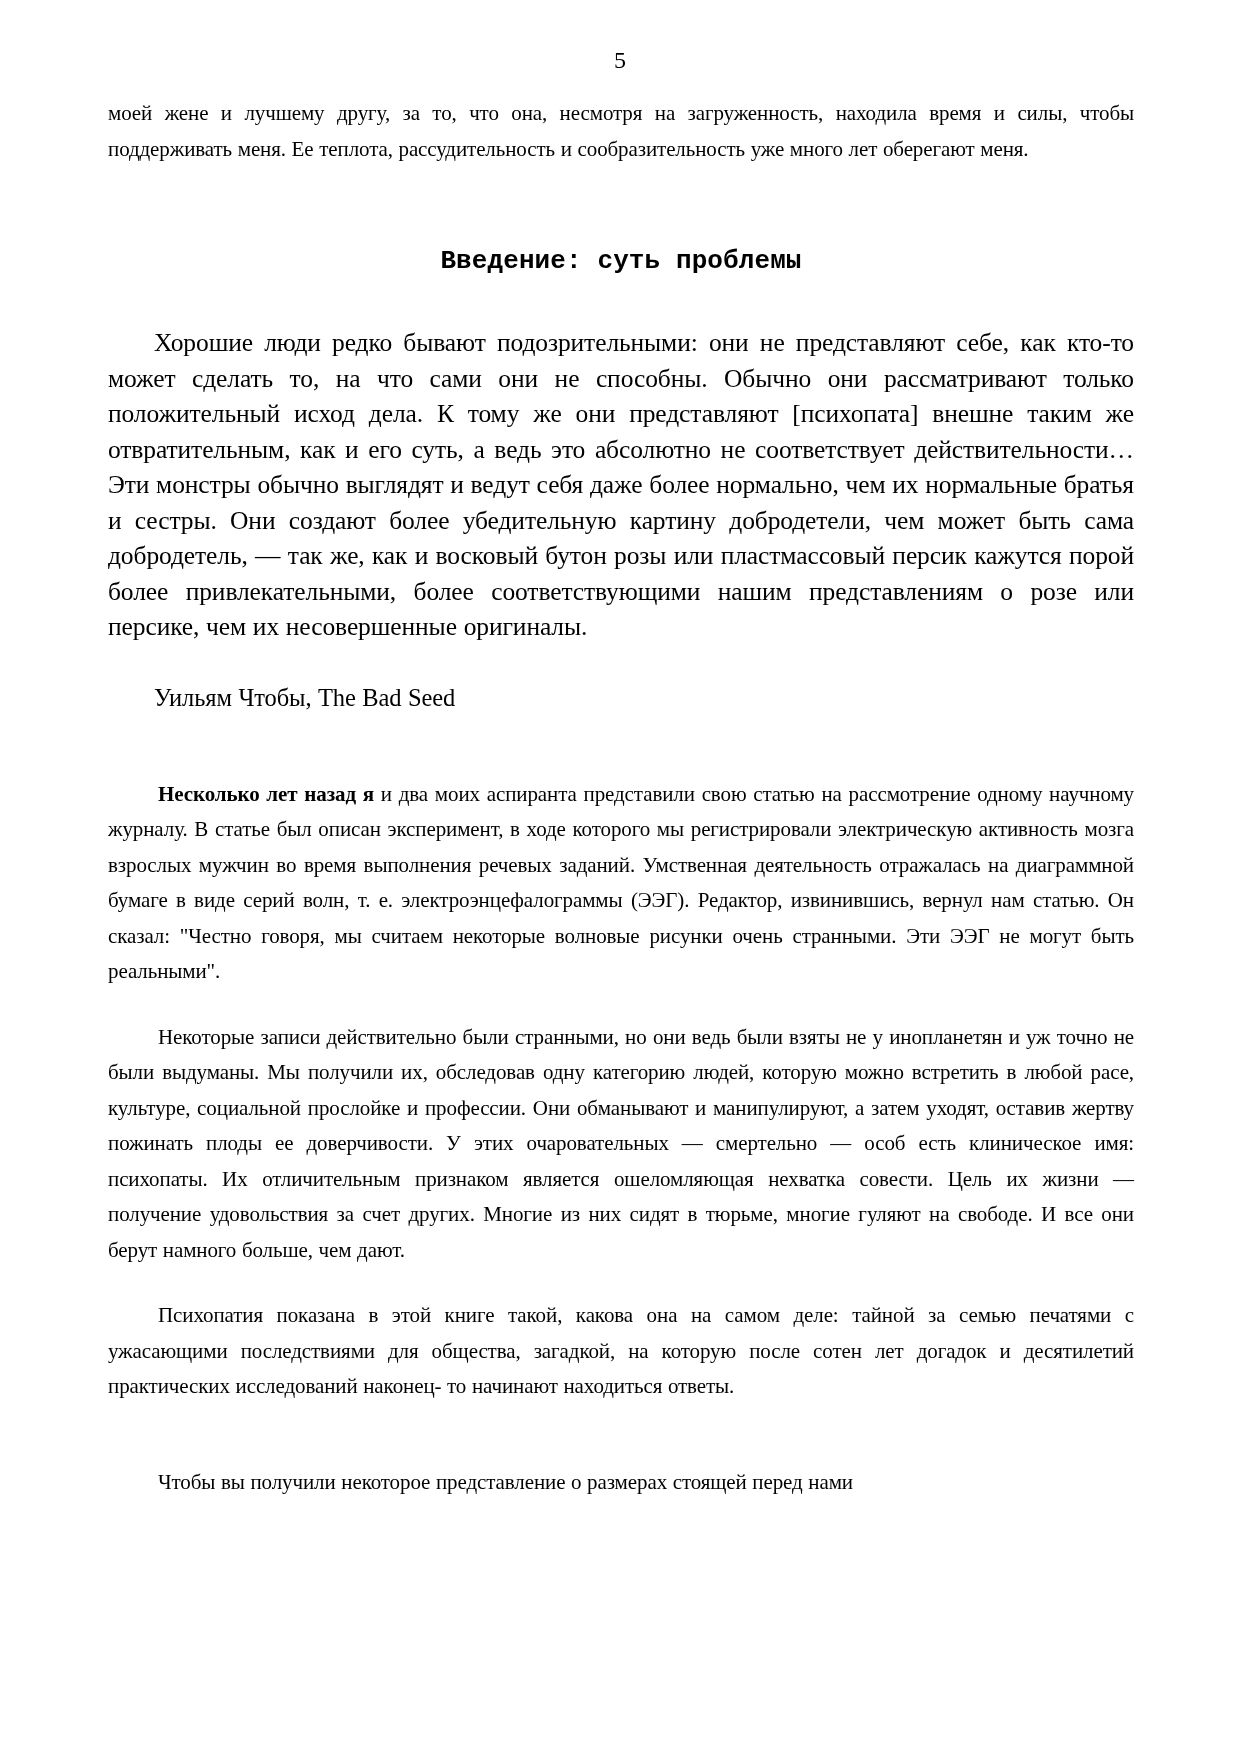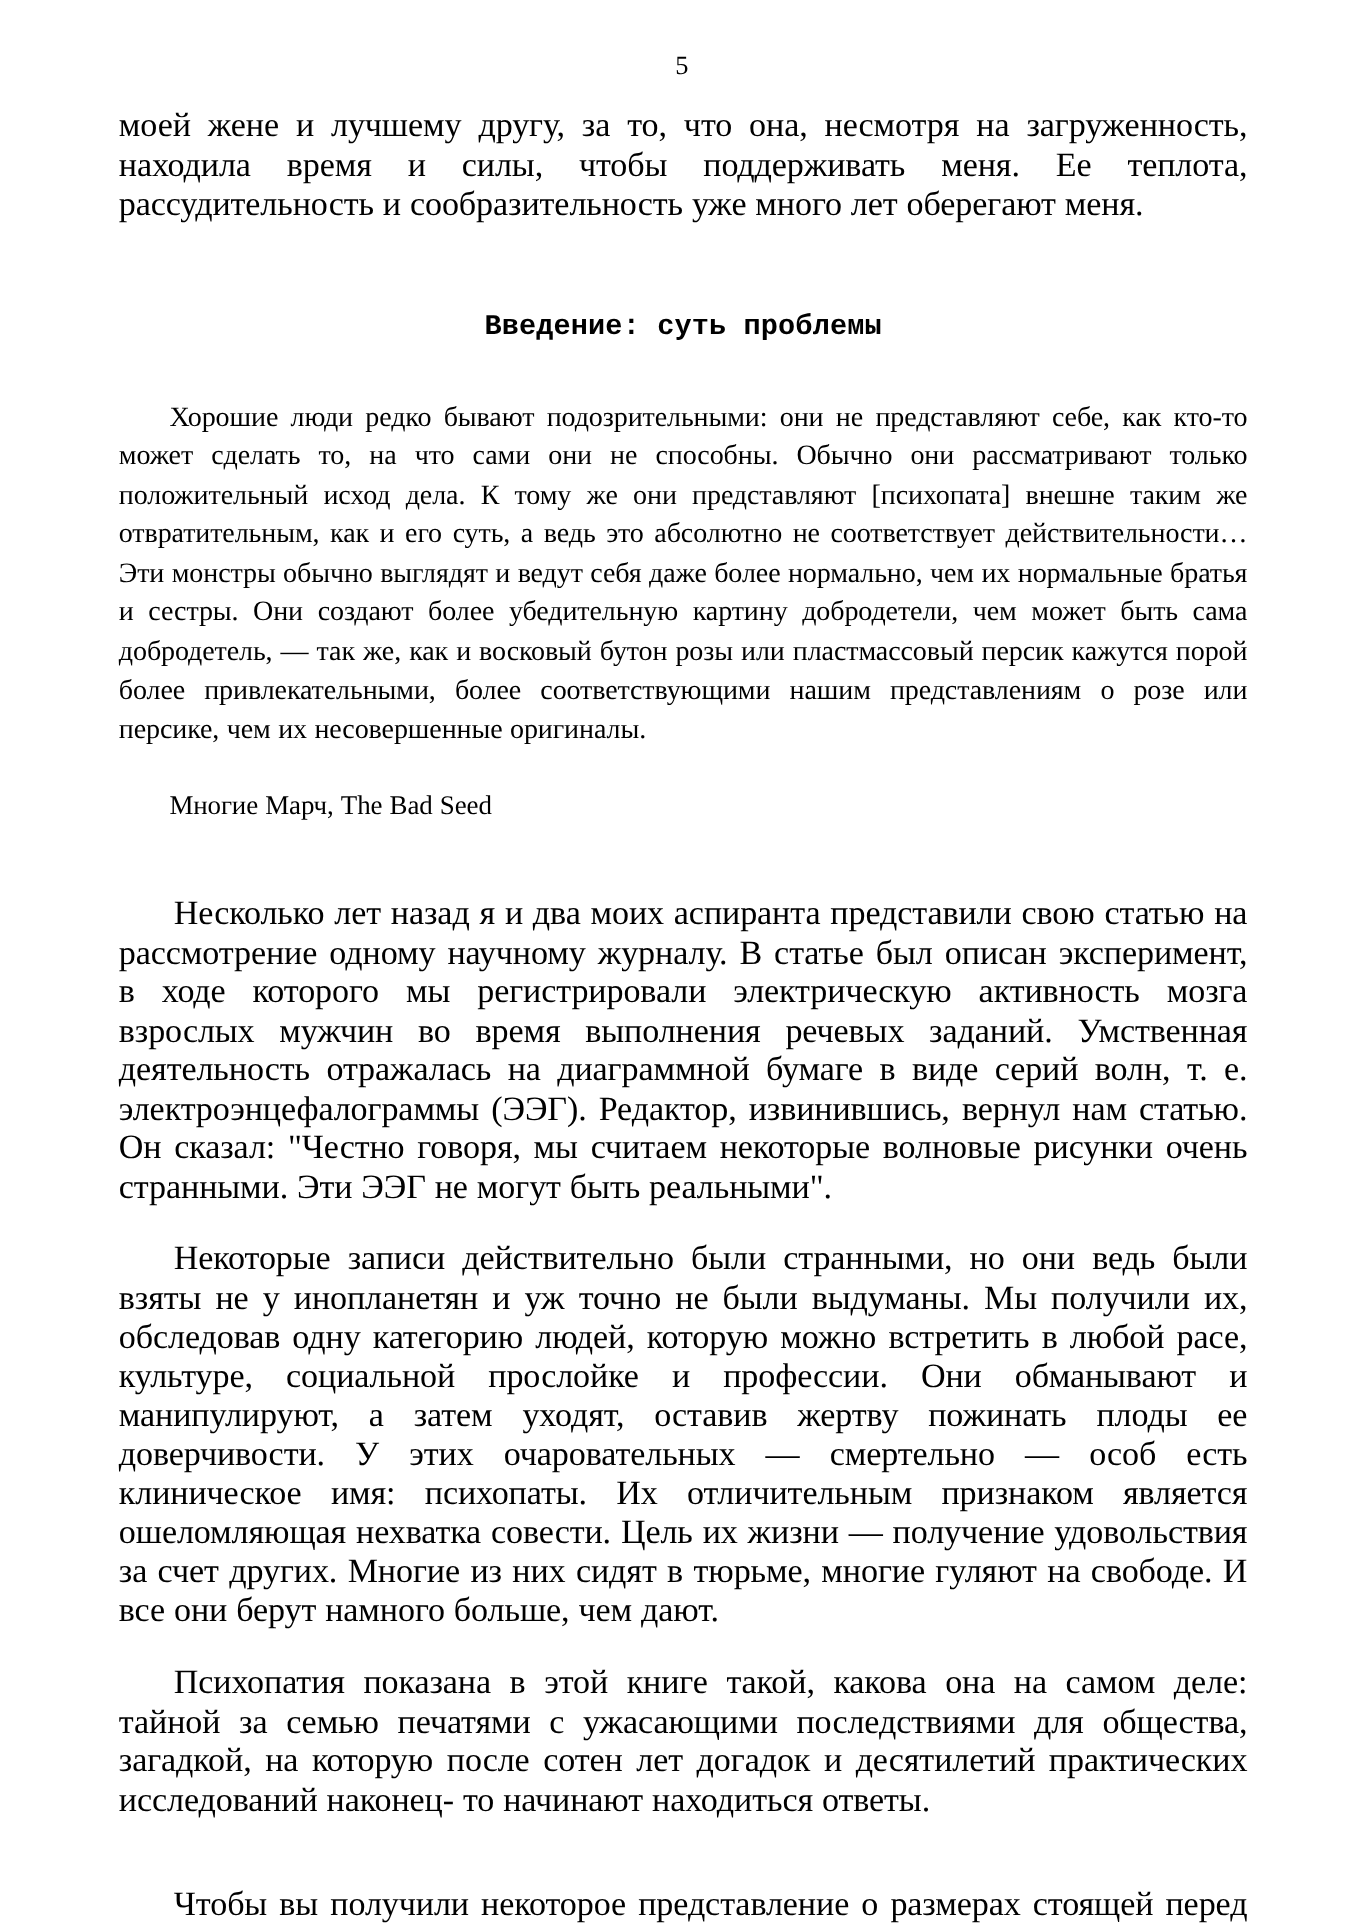--- a/index.html
+++ b/index.html
@@ -42,21 +42,21 @@
     position: absolute;
     left: 108px;
     top: 96px;
     width: 1026px;
   }
 
   p {
     margin: 0;
     text-align: justify;
     text-justify: inter-word;
-    font-size: 31px;
+    font-size: 21px;
     line-height: 35.5px;
     letter-spacing: -0.1px;
     word-spacing: 0.5px;
   }
 
   
   .para-continuation {
     margin-top: 0;
   }
 
@@ -87,21 +87,21 @@
     font-size: 24.5px;
     line-height: 34px;
   }
 
   .body-para {
     margin-top: 30px;
     text-indent: 50px;
   }
 
   .lead-in {
-    font-weight: normal;
+    font-weight: bold;
   }
 
   .spacer-wide {
     margin-top: 62px;
   }
 
   
   .para-last {
     margin-top: 60px;
     text-indent: 50px;
@@ -115,21 +115,21 @@
   <div class="folio">5</div>
 
   <div class="column">
 
     <p class="para-continuation">моей жене и лучшему другу, за то, что она, несмотря на загруженность, находила время и силы, чтобы поддерживать меня. Ее теплота, рассудительность и сообразительность уже много лет оберегают меня.</p>
 
     <h1 class="heading">Введение: суть проблемы</h1>
 
     <p class="epigraph">Хорошие люди редко бывают подозрительными: они не представляют себе, как кто-то может сделать то, на что сами они не способны. Обычно они рассматривают только положительный исход дела. К тому же они представляют [психопата] внешне таким же отвратительным, как и его суть, а ведь это абсолютно не соответствует действительности… Эти монстры обычно выглядят и ведут себя даже более нормально, чем их нормальные братья и сестры. Они создают более убедительную картину добродетели, чем может быть сама добродетель, — так же, как и восковый бутон розы или пластмассовый персик кажутся порой более привлекательными, более соответствующими нашим представлениям о розе или персике, чем их несовершенные оригиналы.</p>
 
-    <p class="attribution">Многие Марч, The Bad Seed</p>
+    <p class="attribution">Уильям Чтобы, The Bad Seed</p>
 
     <p class="body-para spacer-wide">
       <span class="lead-in">Несколько лет назад я</span><span>  и два моих аспиранта представили свою статью на рассмотрение одному научному журналу. В статье был описан эксперимент, в ходе которого мы регистрировали электрическую активность мозга взрослых мужчин во время выполнения речевых заданий. Умственная деятельность отражалась на диаграммной бумаге в виде серий волн, т. е. электроэнцефалограммы (ЭЭГ). Редактор, извинившись, вернул нам статью. Он сказал: "Честно говоря, мы считаем некоторые волновые рисунки очень странными. Эти ЭЭГ не могут быть реальными".</span>
     </p>
 
     <p class="body-para">Некоторые записи действительно были странными, но они ведь были взяты не у инопланетян и уж точно не были выдуманы. Мы получили их, обследовав одну категорию людей, которую можно встретить в любой расе, культуре, социальной прослойке и профессии. Они обманывают и манипулируют, а затем уходят, оставив жертву пожинать плоды ее доверчивости. У этих очаровательных — смертельно — особ есть клиническое имя: психопаты. Их отличительным признаком является ошеломляющая нехватка совести. Цель их жизни — получение удовольствия за счет других. Многие из них сидят в тюрьме, многие гуляют на свободе. И все они берут намного больше, чем дают.</p>
 
     <p class="body-para">Психопатия показана в этой книге такой, какова она на самом деле: тайной за семью печатями с ужасающими последствиями для общества, загадкой, на которую после сотен лет догадок и десятилетий практических исследований наконец‑ то начинают находиться ответы.</p>
 
     <p class="para-last">Чтобы вы получили некоторое представление о размерах стоящей перед нами</p>

